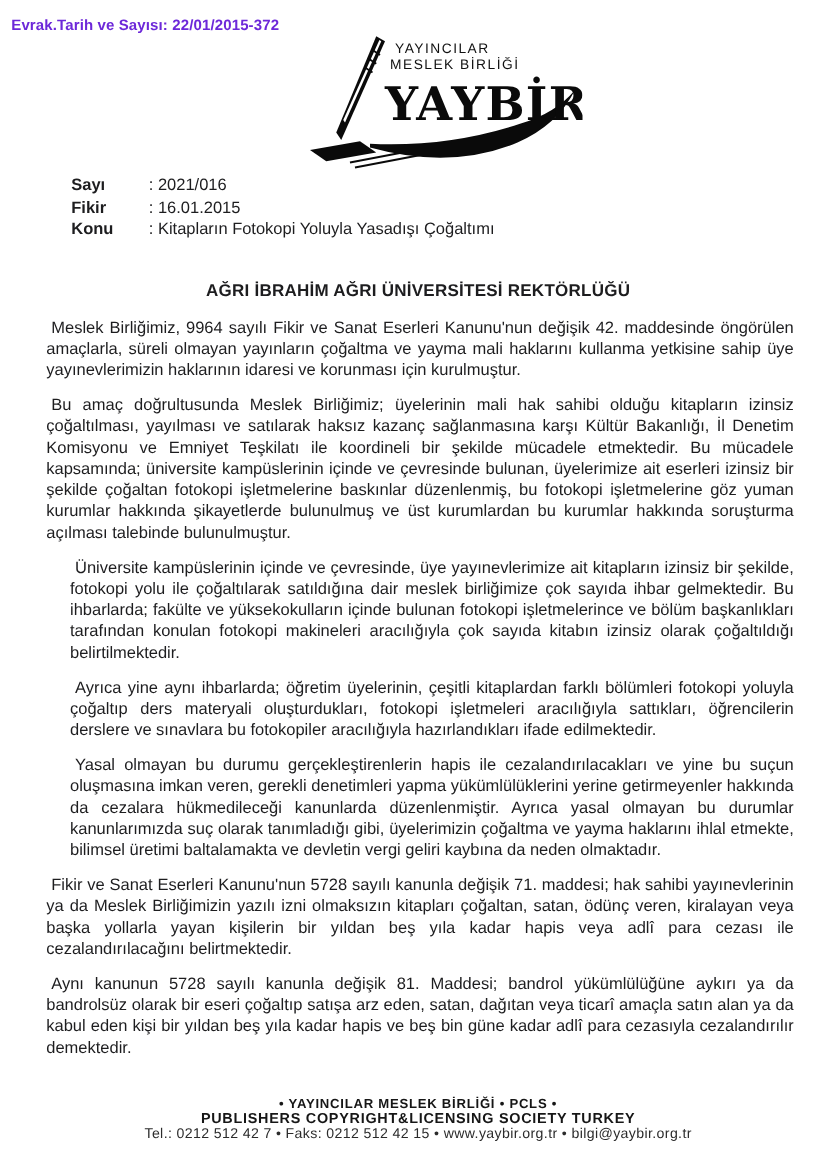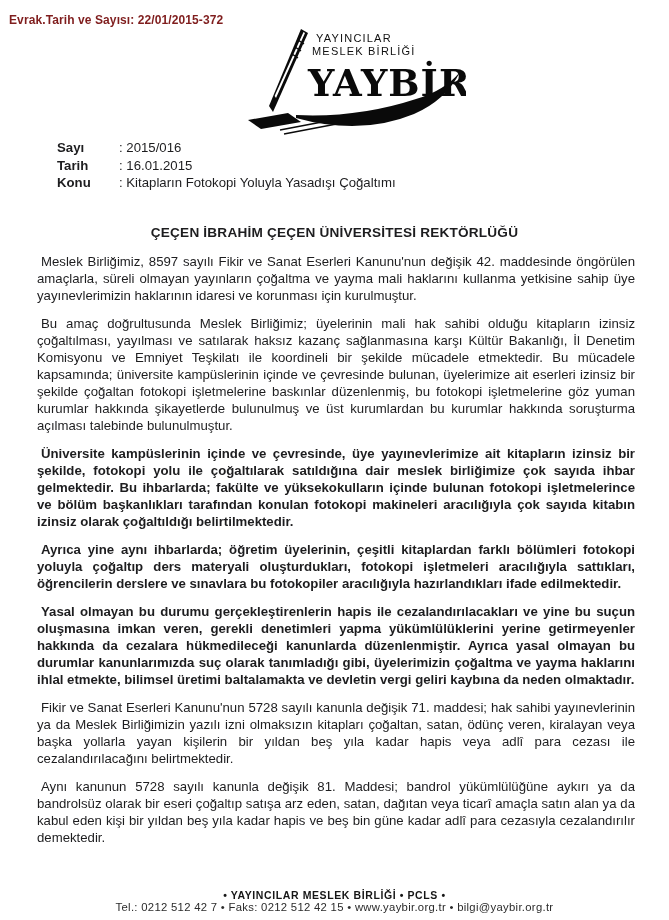--- a/index.html
+++ b/index.html
@@ -10,21 +10,21 @@
     color:#1d1d1f;
     position:relative;
     overflow:hidden;
   }
   .page{position:absolute;inset:0;background:#ffffff;}
 
   
   .header-note{
     position:absolute;top:13px;left:9px;
     font-size:12px;font-weight:bold;
-    color:#7f1d1d;
+    color:#6d28d9;
     letter-spacing:.1px;
   }
 
   
   .logo{position:absolute;top:26px;left:246px;width:220px;height:112px;}
   .logo svg{display:block;}
   .logo .org-small{
     font-family:"Liberation Sans",sans-serif;
     font-size:11px;letter-spacing:1.2px;fill:#111;
   }
@@ -46,21 +46,21 @@
     letter-spacing:.2px;
   }
 
   
   .body-text{
     position:absolute;top:253px;left:37px;width:598px;height:610px;
     font-size:13.2px;line-height:17px;text-align:justify;
     overflow:hidden;
   }
   .body-text p{margin:0 0 11px 0;text-indent:4px;}
-  .body-text p.bold{font-weight:bold;}
+  .body-text p.bold{font-weight:normal;margin-left:19px;}
 
   
   .footer{
     position:absolute;left:0;bottom:6px;width:669px;
     text-align:center;color:#161616;
   }
   .footer .f1{font-size:10.5px;font-weight:bold;letter-spacing:.6px;}
   .footer .f2{font-size:11.5px;font-weight:bold;letter-spacing:.6px;}
   .footer .f3,.footer .f4{font-size:11.3px;letter-spacing:.3px;color:#2b2b2b;line-height:13.5px;}
 </style>
@@ -90,42 +90,43 @@
       <text class="org-small" x="70" y="16">YAYINCILAR</text>
       <text class="org-small" x="66" y="29">MESLEK BİRLİĞİ</text>
 
       <text class="wordmark" x="62" y="70">YAYBİR</text>
     </svg>
   </div>
 
   <div class="meta">
     <div class="meta-row">
       <span class="meta-label">Sayı</span>
-      <span class="meta-value">: 2015/016</span>
+      <span class="meta-value">: 2021/016</span>
     </div>
     <div class="meta-row">
-      <span class="meta-label">Tarih</span>
+      <span class="meta-label">Fikir</span>
       <span class="meta-value">: 16.01.2015</span>
     </div>
     <div class="meta-row">
       <span class="meta-label">Konu</span>
       <span class="meta-value">: Kitapların Fotokopi Yoluyla Yasadışı Çoğaltımı</span>
     </div>
   </div>
 
-  <div class="doc-title">ÇEÇEN İBRAHİM ÇEÇEN ÜNİVERSİTESİ REKTÖRLÜĞÜ</div>
+  <div class="doc-title">AĞRI İBRAHİM AĞRI ÜNİVERSİTESİ REKTÖRLÜĞÜ</div>
 
   <div class="body-text">
-    <p>Meslek Birliğimiz, 8597 sayılı  Fikir ve Sanat Eserleri Kanunu'nun değişik 42. maddesinde öngörülen amaçlarla, süreli olmayan yayınların çoğaltma ve yayma mali haklarını kullanma yetkisine sahip üye yayınevlerimizin haklarının idaresi ve korunması için kurulmuştur.</p>
+    <p>Meslek Birliğimiz, 9964 sayılı  Fikir ve Sanat Eserleri Kanunu'nun değişik 42. maddesinde öngörülen amaçlarla, süreli olmayan yayınların çoğaltma ve yayma mali haklarını kullanma yetkisine sahip üye yayınevlerimizin haklarının idaresi ve korunması için kurulmuştur.</p>
     <p>Bu amaç doğrultusunda Meslek Birliğimiz; üyelerinin mali hak sahibi olduğu kitapların izinsiz çoğaltılması, yayılması ve satılarak haksız kazanç sağlanmasına karşı Kültür Bakanlığı, İl Denetim Komisyonu ve Emniyet Teşkilatı ile koordineli bir şekilde mücadele etmektedir. Bu mücadele kapsamında; üniversite kampüslerinin içinde ve çevresinde bulunan, üyelerimize ait eserleri izinsiz bir şekilde çoğaltan fotokopi işletmelerine baskınlar düzenlenmiş, bu fotokopi işletmelerine göz yuman kurumlar hakkında şikayetlerde bulunulmuş ve üst kurumlardan bu kurumlar hakkında soruşturma açılması talebinde bulunulmuştur.</p>
     <p class="bold">Üniversite kampüslerinin içinde ve çevresinde, üye yayınevlerimize ait kitapların izinsiz bir şekilde, fotokopi yolu ile  çoğaltılarak satıldığına dair meslek birliğimize çok sayıda ihbar gelmektedir. Bu ihbarlarda; fakülte ve yüksekokulların içinde bulunan fotokopi işletmelerince ve bölüm başkanlıkları tarafından konulan fotokopi makineleri aracılığıyla çok sayıda kitabın izinsiz olarak çoğaltıldığı belirtilmektedir.</p>
     <p class="bold">Ayrıca yine aynı ihbarlarda; öğretim üyelerinin, çeşitli kitaplardan farklı bölümleri fotokopi yoluyla çoğaltıp ders materyali oluşturdukları, fotokopi işletmeleri aracılığıyla sattıkları, öğrencilerin derslere ve sınavlara bu fotokopiler aracılığıyla hazırlandıkları ifade edilmektedir.</p>
     <p class="bold">Yasal olmayan bu durumu gerçekleştirenlerin hapis ile cezalandırılacakları ve yine bu suçun oluşmasına imkan veren, gerekli denetimleri yapma yükümlülüklerini yerine getirmeyenler hakkında da cezalara hükmedileceği kanunlarda düzenlenmiştir. Ayrıca yasal olmayan bu durumlar  kanunlarımızda suç olarak tanımladığı gibi, üyelerimizin çoğaltma ve yayma haklarını ihlal etmekte, bilimsel üretimi baltalamakta ve devletin vergi geliri kaybına da neden olmaktadır.</p>
     <p>Fikir ve Sanat Eserleri Kanunu'nun 5728 sayılı kanunla değişik 71. maddesi;  hak sahibi yayınevlerinin ya da Meslek Birliğimizin yazılı izni olmaksızın kitapları çoğaltan, satan, ödünç veren, kiralayan veya başka yollarla yayan kişilerin bir yıldan beş yıla kadar hapis veya adlî para cezası ile cezalandırılacağını belirtmektedir.</p>
     <p>Aynı kanunun 5728 sayılı kanunla değişik 81. Maddesi; bandrol yükümlülüğüne aykırı ya da bandrolsüz olarak bir eseri çoğaltıp satışa arz eden, satan, dağıtan veya ticarî amaçla satın alan ya da kabul eden kişi bir yıldan beş yıla kadar hapis ve beş bin güne kadar adlî para cezasıyla cezalandırılır demektedir.</p>
   </div>
 
   <div class="footer">
     <div class="f1">• YAYINCILAR MESLEK BİRLİĞİ • PCLS •</div>
+    <div class="f2">PUBLISHERS COPYRIGHT&amp;LICENSING SOCIETY TURKEY</div>
     <div class="f4">Tel.: 0212 512 42 7 • Faks: 0212 512 42 15 • www.yaybir.org.tr • bilgi@yaybir.org.tr</div>
   </div>
 
 </div>
 
 </body></html>

